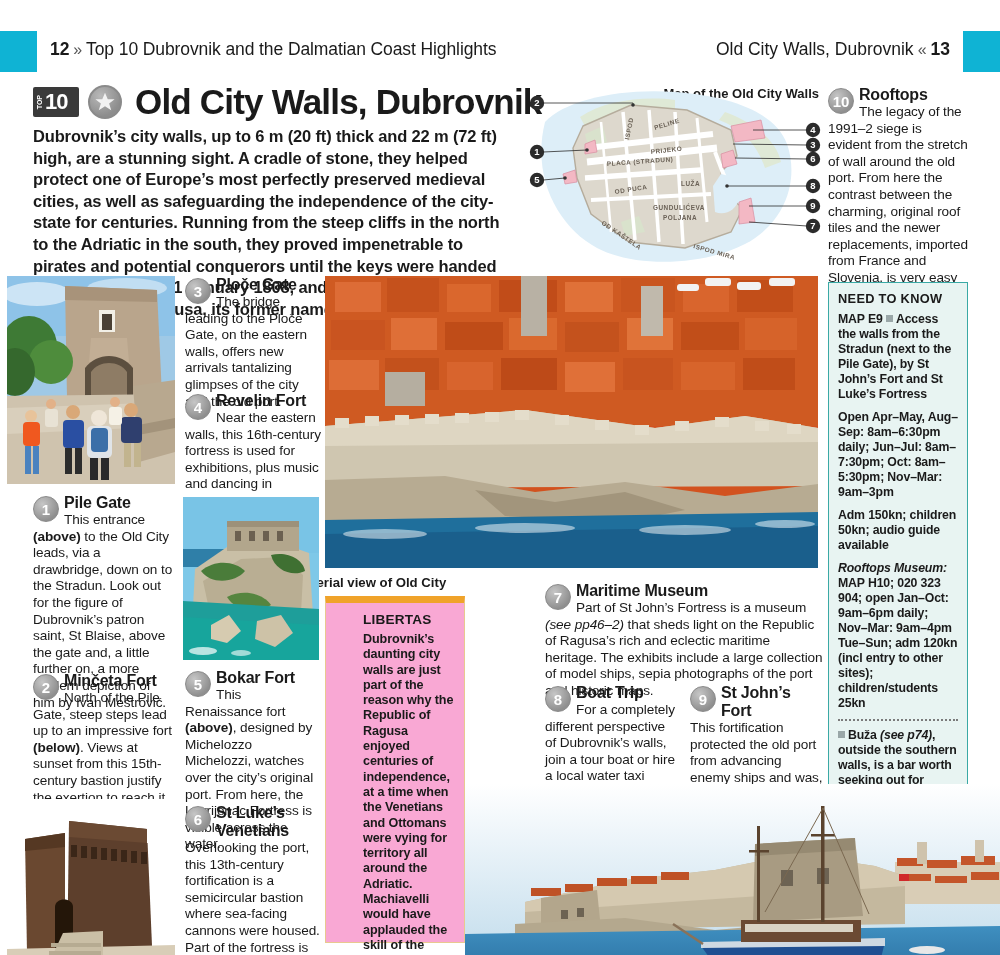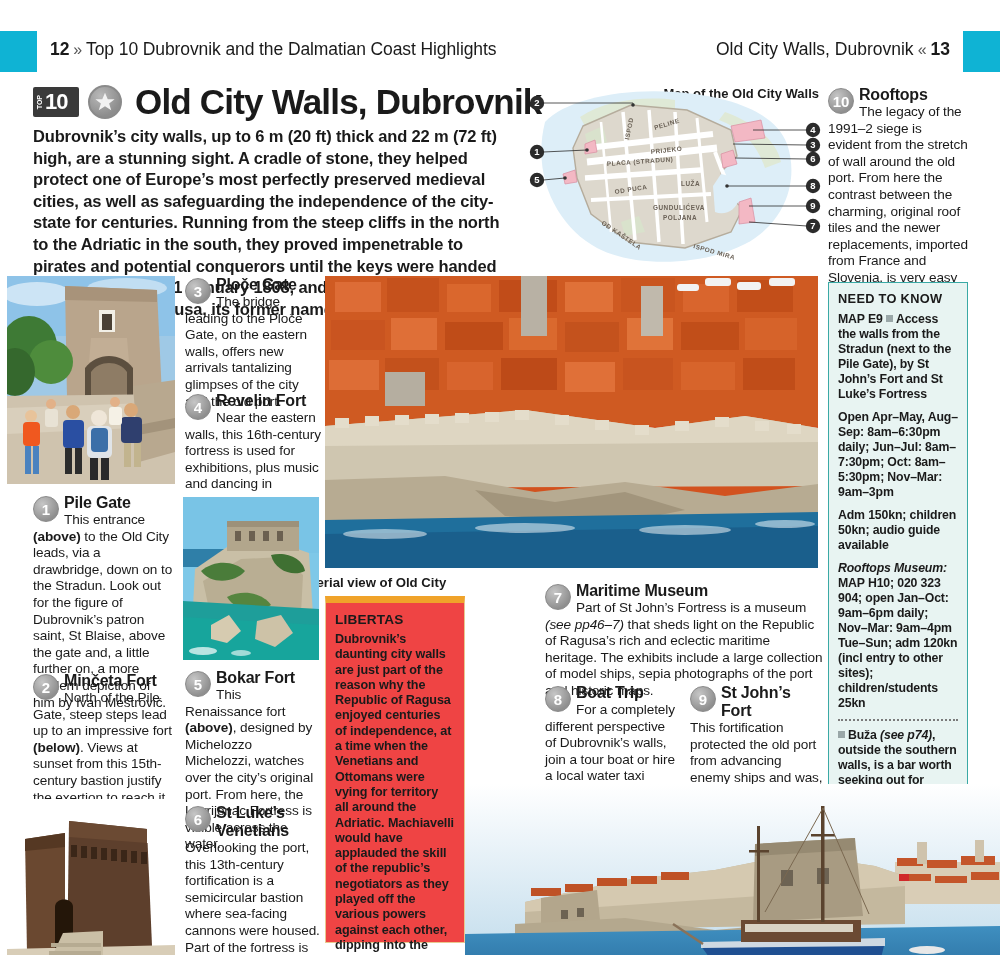--- a/index.html
+++ b/index.html
@@ -63,21 +63,21 @@
   .entry .bd { font-size:13.6px; line-height:16.6px; font-weight:500; letter-spacing:-.1px;}
   .entry .bd b { font-weight:800; }
   .entry .bd i { font-style:italic; }
 
   
   .photo { position:absolute; overflow:hidden; }
   .cap { position:absolute; font-size:13.2px; font-weight:800; }
 
   
   .libertas { position:absolute; left:325px; top:572px; width:140px; height:347px;
-    background:#ef4444; border:1px solid #e8c98f; border-top:7px solid #f0a32a; }
+    background:#f9a8d4; border:1px solid #e8c98f; border-top:7px solid #f0a32a;padding-left:28px; }
   .libertas h4 { font-size:13.6px; font-weight:800; margin:9px 0 5px 9px; letter-spacing:.2px;}
   .libertas p { font-size:12.6px; line-height:15.3px; margin:0 9px; font-weight:600; letter-spacing:-.1px;}
 
   
   .ntk { position:absolute; left:828px; top:258px; width:140px; height:557px;
     background:#e8f4f2; border:1.6px solid #3aa9a5; }
   .ntk h4 { font-size:12.8px; font-weight:800; margin:8px 0 6px 9px; letter-spacing:.3px;}
   .ntk p { font-size:12.3px; line-height:15px; margin:0 9px 8px 9px; font-weight:600; letter-spacing:-.15px;}
   .ntk b { font-weight:800; }
   .ntk i { font-style:italic; }
@@ -486,21 +486,21 @@
   </div>
 
   <div class="libertas">
     <h4>LIBERTAS</h4>
     <p>Dubrovnik’s daunting city walls are just part of the reason why the Republic of Ragusa enjoyed centuries of independence, at a time when the Venetians and Ottomans were vying for territory all around the Adriatic. Machiavelli would have applauded the skill of the republic’s negotiators as they played off the various powers against each other, dipping into the city’s bountiful gold reserves when all else failed. The word proudly flown on their flag was  (freedom).</p>
   </div>
 
   <div class="entry" style="left:545px; top:558px; width:280px;">
     <div class="num">7</div>
     <div class="hd">Maritime Museum</div>
-    <div class="bd">Part of St John’s Fortress is a museum <i>(see pp46–7)</i> that sheds light on the Republic of Ragusa’s rich and eclectic maritime heritage. The exhibits include a large collection of model ships, sepia photographs of the port and historic maps.</div>
+    <div class="bd">Part of St John’s Fortress is a museum <i>(see pp46–2)</i> that sheds light on the Republic of Ragusa’s rich and eclectic maritime heritage. The exhibits include a large collection of model ships, sepia photographs of the port and historic maps.</div>
   </div>
 
   <div class="entry" style="left:545px; top:660px; width:133px;">
     <div class="num">8</div>
     <div class="hd">Boat Trip</div>
     <div class="bd">For a completely different perspective of Dubrovnik’s walls, join a tour boat or hire a local water taxi (both leave from the old port) and skirt around the base of the city <b>(below)</b>, where the Adriatic swishes against the rocks and the ramparts soar menacingly upward.</div>
   </div>
   <div class="entry" style="left:690px; top:660px; width:133px;">
     <div class="num">9</div>
     <div class="hd">St John’s Fort</div>

